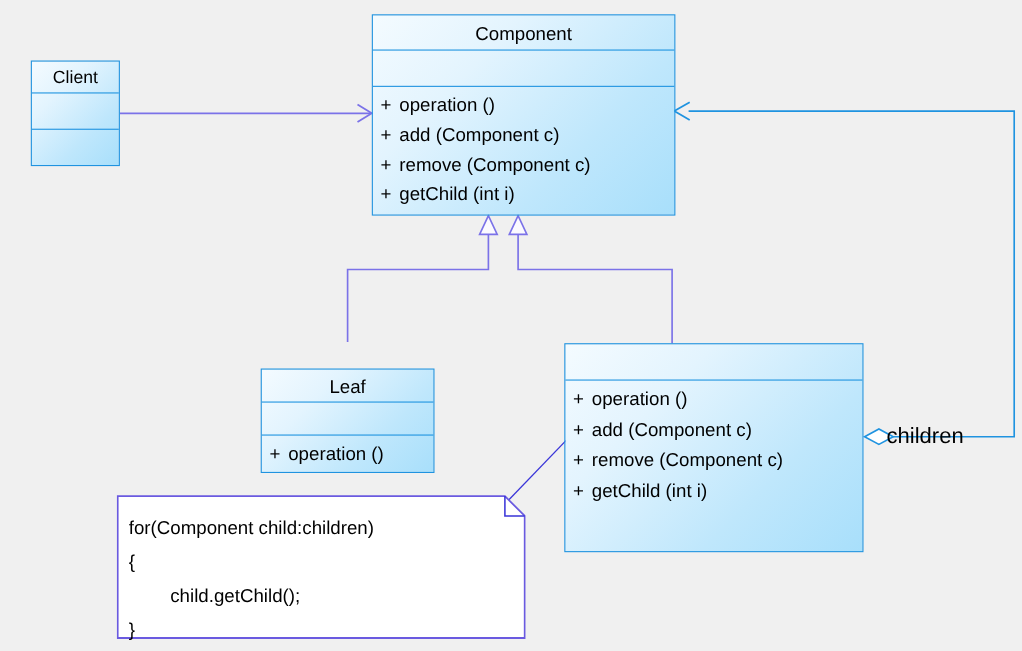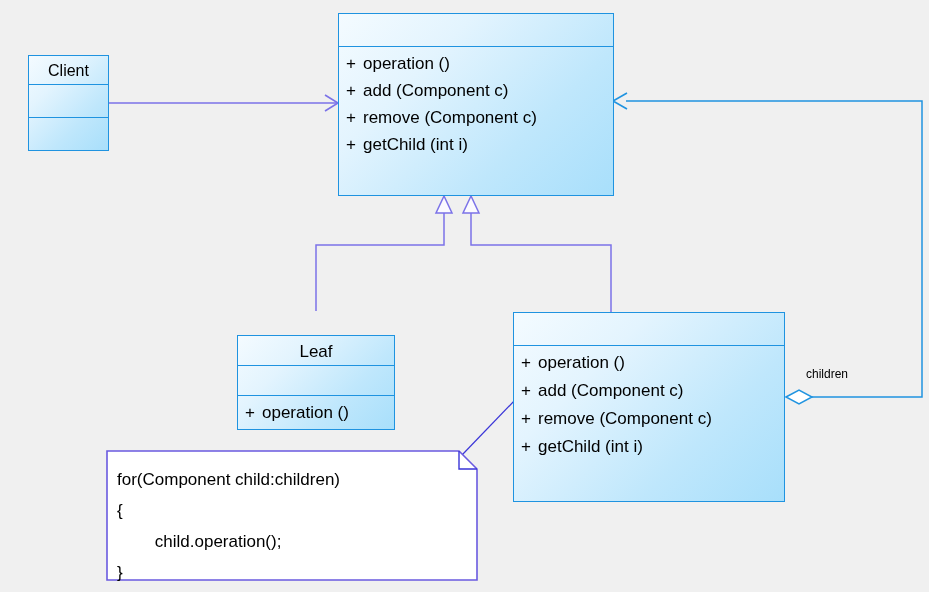--- a/index.html
+++ b/index.html
@@ -120,20 +120,21 @@
     </g>
   </svg>
 
   <div class="uml-class" style="left:28px; top:55px; width:81px; height:96px; font-size:15px;">
     <div class="uml-row uml-title" style="height:29px; line-height:26px; font-size:16px;">Client</div>
     <div class="uml-row uml-attrs" style="height:33px;"></div>
     <div class="uml-row uml-ops" style="flex:1;"></div>
   </div>
 
   <div class="uml-class" style="left:338px; top:13px; width:276px; height:183px; font-size:17px;">
+    <div class="uml-row uml-title" style="height:32px; line-height:30px; font-size:17px;">Component</div>
     <div class="uml-row uml-attrs" style="height:33px;"></div>
     <div class="uml-row uml-ops" style="flex:1;">
       <div class="op-line" style="line-height:27px;">
         <span class="op-vis">+</span>
         <span>operation ()</span>
       </div>
       <div class="op-line" style="line-height:27px;">
         <span class="op-vis">+</span>
         <span>add (Component c)</span>
       </div>
@@ -174,26 +175,26 @@
         <span class="op-vis">+</span>
         <span>remove (Component c)</span>
       </div>
       <div class="op-line" style="line-height:28px;">
         <span class="op-vis">+</span>
         <span>getChild (int i)</span>
       </div>
     </div>
   </div>
 
-  <div class="edge-label" style="left:806px; top:367px; font-size:12px;">children</div>
+  <div class="edge-label" style="left:806px; top:386px; font-size:20px;">children</div>
 
   <div style="position:absolute; left:106px; top:450px; width:372px; height:131px;">
     <svg class="note-shape" viewBox="0 0 372 131" xmlns="http://www.w3.org/2000/svg">
       <polygon points="1,1 353,1 371,19 371,130 1,130" fill="#ffffff" stroke="#6a5ae0" stroke-width="1.6"></polygon>
       <polyline points="353,1 353,19 371,19" fill="none" stroke="#3a35d8" stroke-width="1.4"></polyline>
     </svg>
     <div class="note-text" style="padding:14px 0 0 11px; font-size:17px; line-height:31px;">for(Component child:children)
 {
-        child.operation();
+        child.getChild();
 }</div>
   </div>
 
 </div>
 
 </body></html>

